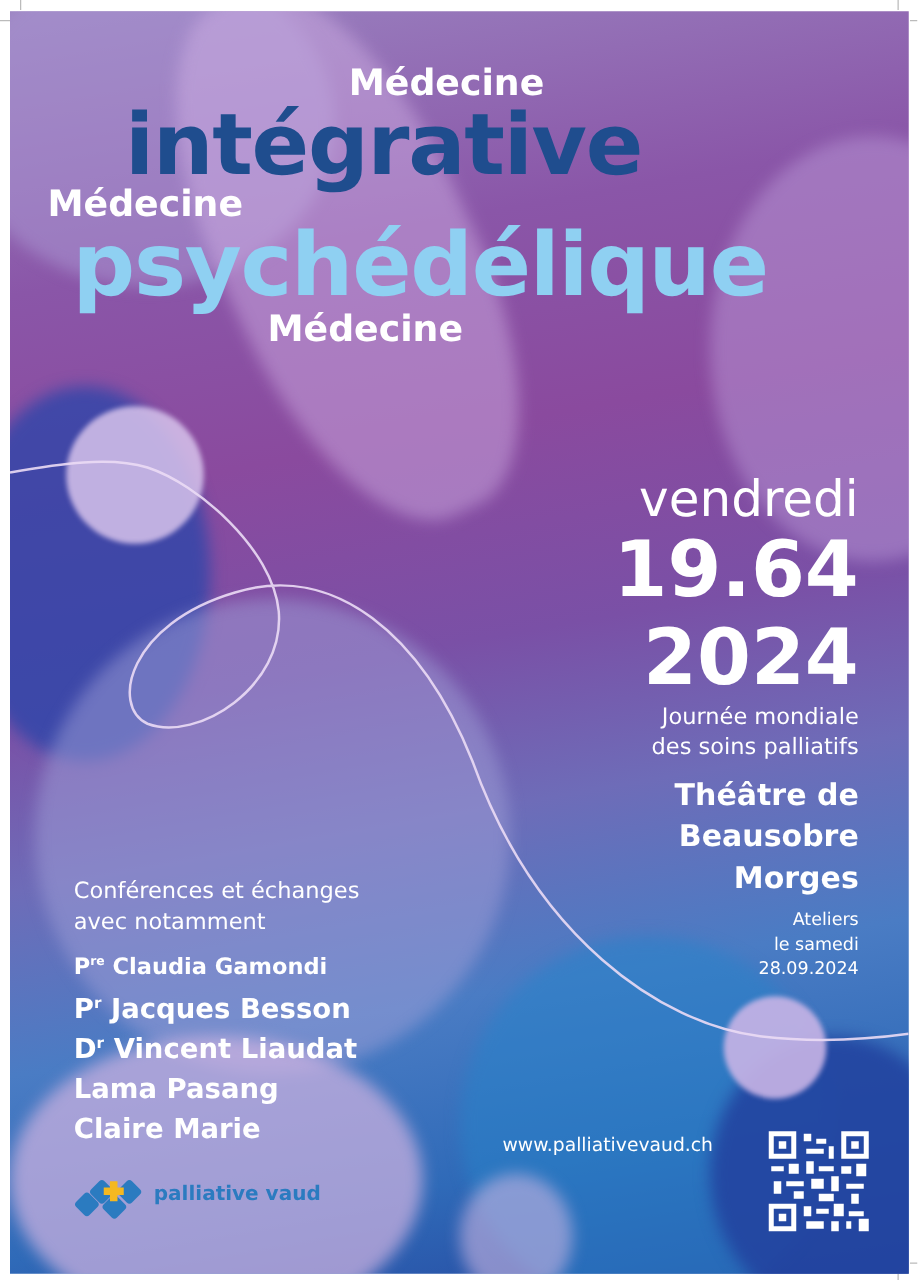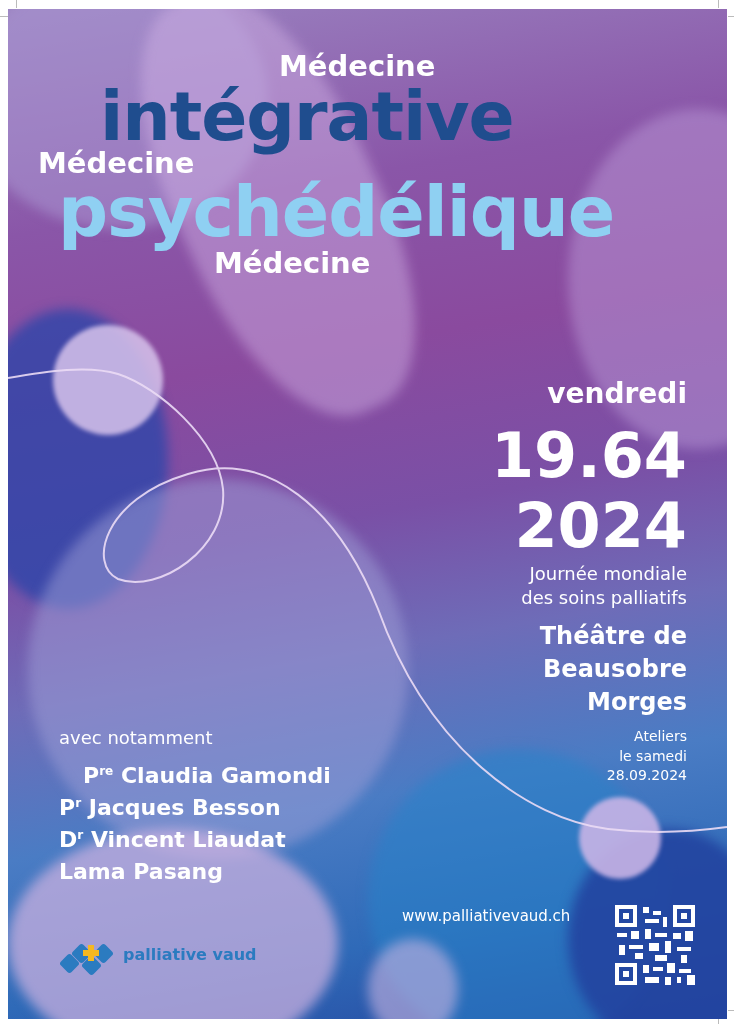--- a/index.html
+++ b/index.html
@@ -42,38 +42,40 @@
   <svg style="position:absolute;left:0;top:0" width="719" height="1010">
     <path d="M0,369 C40,362 80,356 110,365 C150,378 210,430 215,480 C220,540 150,585 110,570 C80,556 95,490 180,465 C260,440 330,500 370,600 C420,740 520,810 600,820 C650,826 690,822 719,818" fill="none" stroke="rgba(235,220,245,0.9)" stroke-width="2"></path>
   </svg>
 
   <div class="txt b" style="left:271px;top:40px;font-size:29px;">Médecine</div>
   <div class="txt b" style="left:92px;top:68px;font-size:68px;letter-spacing:-1px;color:#1f4d8e;">intégrative</div>
   <div class="txt b" style="left:30px;top:137px;font-size:29px;">Médecine</div>
   <div class="txt b" style="left:26px;top:162px;font-size:70px;letter-spacing:-1px;color:#8fd0f2;margin-left:24px;">psychédélique</div>
   <div class="txt b" style="left:206px;top:237px;font-size:29px;">Médecine</div>
 
-  <div class="txt r" style="right:40px;top:368px;font-size:28px;font-weight:700;">vendredi</div>
+  <div class="txt r" style="right:40px;top:368px;font-size:40px;font-weight:400;">vendredi</div>
   <div class="txt b r" style="right:40px;top:410px;font-size:62px;">19.64</div>
   <div class="txt b r" style="right:40px;top:480px;font-size:62px;">2024</div>
   <div class="txt r" style="right:40px;top:554px;font-size:18px;">Journée mondiale</div>
   <div class="txt b r" style="right:40px;top:613px;font-size:24px;">Théâtre de</div>
   <div class="txt r" style="right:40px;top:578px;font-size:18px;">des soins palliatifs</div>
   <div class="txt b r" style="right:40px;top:646px;font-size:24px;">Beausobre</div>
   <div class="txt b r" style="right:40px;top:679px;font-size:24px;text-align:center;">Morges</div>
   <div class="txt r" style="right:40px;top:719px;font-size:14px;">Ateliers</div>
   <div class="txt r" style="right:40px;top:739px;font-size:14px;">le samedi</div>
   <div class="txt r" style="right:40px;top:758px;font-size:14px;">28.09.2024</div>
 
+  <div class="txt" style="left:51px;top:693px;font-size:18px;">Conférences et échanges</div>
   <div class="txt" style="left:51px;top:718px;font-size:18px;">avec notamment</div>
 
-  <div class="txt b" style="left:51px;top:754px;font-size:22px;margin-left:24px;"><span>P</span><sup>re</sup> <span>Claudia Gamondi</span></div>
+  <div class="txt b" style="left:51px;top:754px;font-size:18px;"><span>P</span><sup>re</sup> <span>Claudia Gamondi</span></div>
   <div class="txt b" style="left:51px;top:786px;font-size:22px;"><span>P</span><sup>r</sup> <span>Jacques Besson</span></div>
   <div class="txt b" style="left:51px;top:818px;font-size:22px;text-align:right;"><span>D</span><sup>r</sup> <span>Vincent Liaudat</span></div>
   <div class="txt b" style="left:51px;top:850px;font-size:22px;"><span>Lama Pasang</span></div>
+  <div class="txt b" style="left:51px;top:882px;font-size:22px;"><span>Claire Marie</span></div>
 
   <div style="position:absolute;left:52px;top:935px;width:60px;height:34px;">
     <div style="position:absolute;left:2px;top:12px;width:15px;height:15px;background:#2b7bc0;transform:rotate(45deg);border-radius:3px;"></div>
     <div style="position:absolute;left:14px;top:2px;width:15px;height:15px;background:#2b7bc0;transform:rotate(45deg);border-radius:3px;"></div>
     <div style="position:absolute;left:36px;top:2px;width:15px;height:15px;background:#2b7bc0;transform:rotate(45deg);border-radius:3px;"></div>
     <div style="position:absolute;left:24px;top:14px;width:15px;height:15px;background:#2b7bc0;transform:rotate(45deg);border-radius:3px;"></div>
     <div style="position:absolute;left:28px;top:1px;width:6px;height:16px;background:#f5b820;"></div>
     <div style="position:absolute;left:23px;top:6px;width:16px;height:6px;background:#f5b820;"></div>
   </div>
   <div class="txt b" style="left:115px;top:936px;font-size:16px;color:#2b7bc0;">palliative vaud</div>

